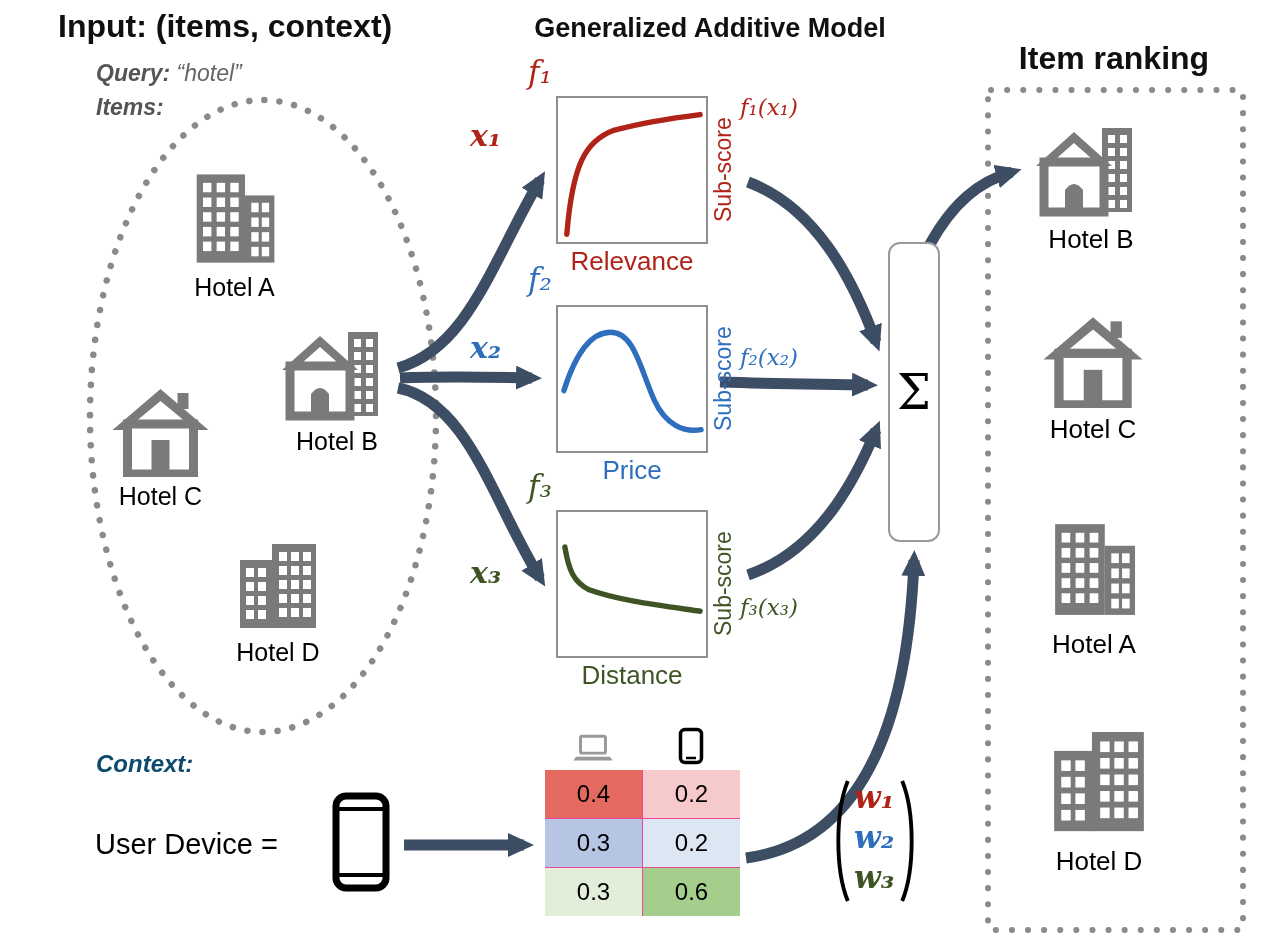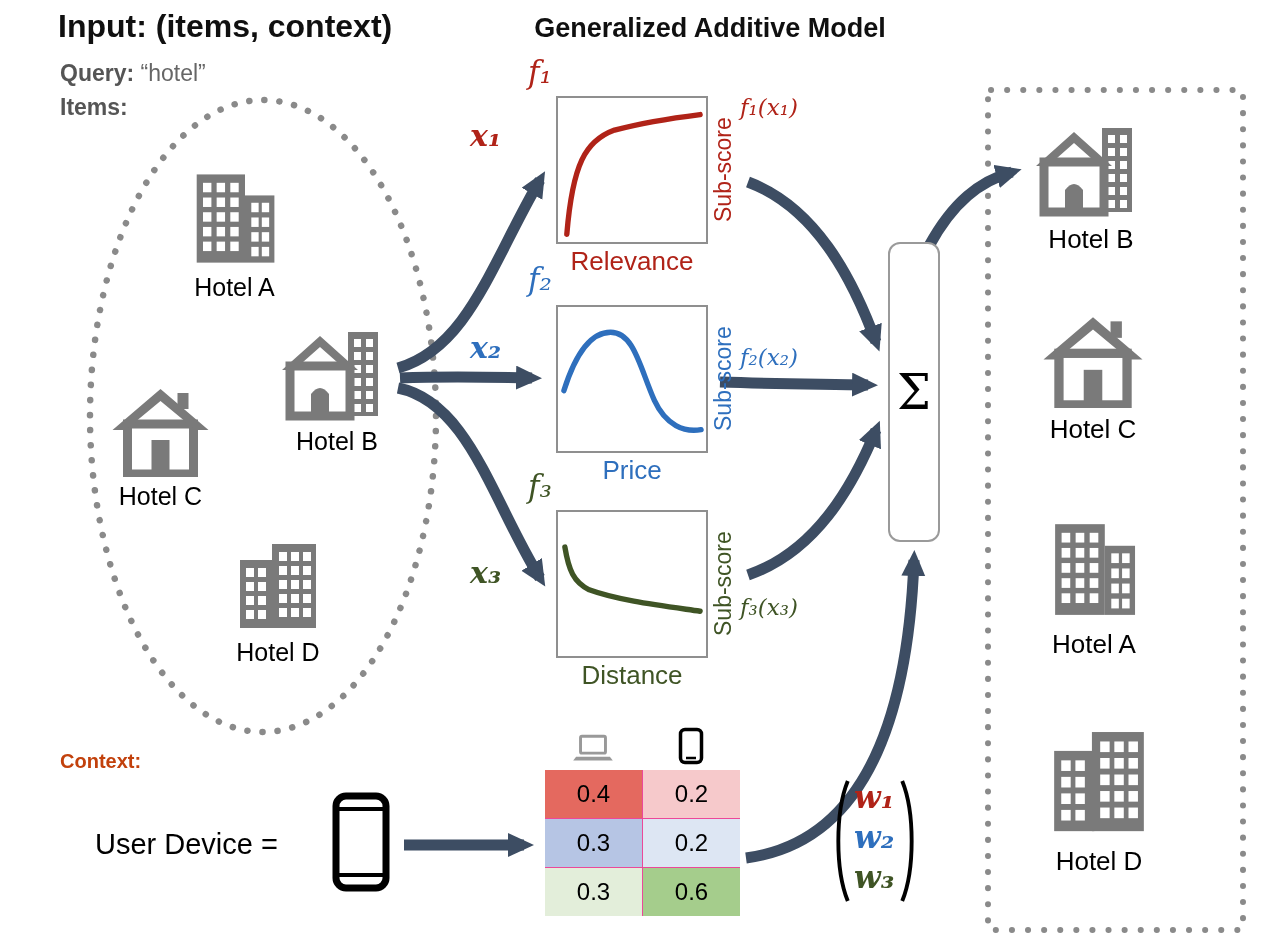--- a/index.html
+++ b/index.html
@@ -3,21 +3,21 @@
 <meta charset="utf-8">
 <style>
   * { margin:0; padding:0; box-sizing:border-box; }
   html,body { background:#fff; }
   body { font-family:"Liberation Sans", sans-serif; }
   .canvas { position:relative; width:1270px; height:940px; background:#fff; overflow:hidden; }
   .layer { position:absolute; left:0; top:0; pointer-events:none; }
   .abs { position:absolute; }
   .title { position:absolute; font-size:32px; font-weight:bold; color:#101010; white-space:nowrap; }
   .title.center { text-align:center; white-space:normal; }
-  .sublabel { position:absolute; font-size:23px; font-weight:bold; color:#555; }
+  .sublabel { position:absolute; font-size:23px; font-style:italic; font-weight:bold; color:#555;margin-left:36px; }
   .qv { font-weight:normal; color:#666; }
   .hotel { position:absolute; text-align:center; }
   .hotel .hlabel { font-size:25px; color:#000; margin-top:1px; }
   .plotbox { position:absolute; width:152px; height:148px; border:2px solid #8f8f8f; background:#fff; }
   .plotbox svg { width:100%; height:100%; display:block; }
   .curve { fill:none; stroke-width:5.5; stroke-linecap:round; }
   .math { font-family:"DejaVu Serif", serif; font-style:italic; }
   .fn { position:absolute; font-size:31px; }
   .xin { position:absolute; font-size:30px; font-weight:bold; }
   .fout { position:absolute; font-size:23px; white-space:nowrap; }
@@ -60,20 +60,21 @@
       <path d="M720,382 C780,384 820,384 868,385" marker-end="url(#ah)"></path>
       <path d="M748,575 C815,552 852,488 876,430" marker-end="url(#ah)"></path>
       <path d="M929,246 C953,202 980,181 1012,172" marker-end="url(#ah)"></path>
       <path d="M746,858 C866,842 908,716 914,560" marker-end="url(#ah)"></path>
       <path d="M404,845 L524,845" marker-end="url(#ah)"></path>
     </g>
   </svg>
 
   <div class="title" style="left:58px;top:8px">Input: (items, context)</div>
   <div class="title center" style="left:500px;top:13px;width:420px;font-size:27px">Generalized Additive Model</div>
+  <div class="title center" style="left:985px;top:40px;width:258px">Item ranking</div>
 
   <div class="sublabel" style="left:60px;top:60px">
     <span>Query:</span>
     <span class="qv">“hotel”</span>
   </div>
   <div class="sublabel" style="left:60px;top:94px">Items:</div>
 
   <div class="hotel" style="left:182px;top:168px;width:105px">
     <svg width="105" height="100" viewBox="0 0 100 95">
       <rect x="14" y="6" width="46" height="84" fill="#7a7a7a"></rect>
@@ -204,21 +205,21 @@
     </svg>
   </div>
   <div class="subscore green" style="left:706px;top:510px;height:148px">Sub-score</div>
   <div class="plotname green" style="left:556px;top:660px;width:152px">Distance</div>
   <div class="fout math green" style="left:740px;top:594px">f₃(x₃)</div>
 
   <div class="sigma-box">
     <span class="sigma">Σ</span>
   </div>
 
-  <div class="sublabel" style="left:60px;top:750px;color:#c2410c;font-size:20px">Context:</div>
+  <div class="sublabel" style="left:60px;top:750px;color:#0c4a6e;font-size:24px">Context:</div>
   <div class="device-label" style="left:95px;top:828px">User Device =</div>
 
   <svg class="abs" style="left:330px;top:792px" width="62" height="100" viewBox="0 0 62 100">
     <rect x="6" y="4" width="50" height="92" rx="10" fill="#fff" stroke="#000" stroke-width="7"></rect>
     <line x1="6" y1="17" x2="56" y2="17" stroke="#000" stroke-width="4"></line>
     <line x1="6" y1="83" x2="56" y2="83" stroke="#000" stroke-width="4"></line>
   </svg>
 
   <svg class="abs" style="left:571px;top:732px" width="44" height="32" viewBox="0 0 60 42">
     <rect x="13" y="5" width="34" height="23" rx="2" fill="none" stroke="#999" stroke-width="4"></rect>

